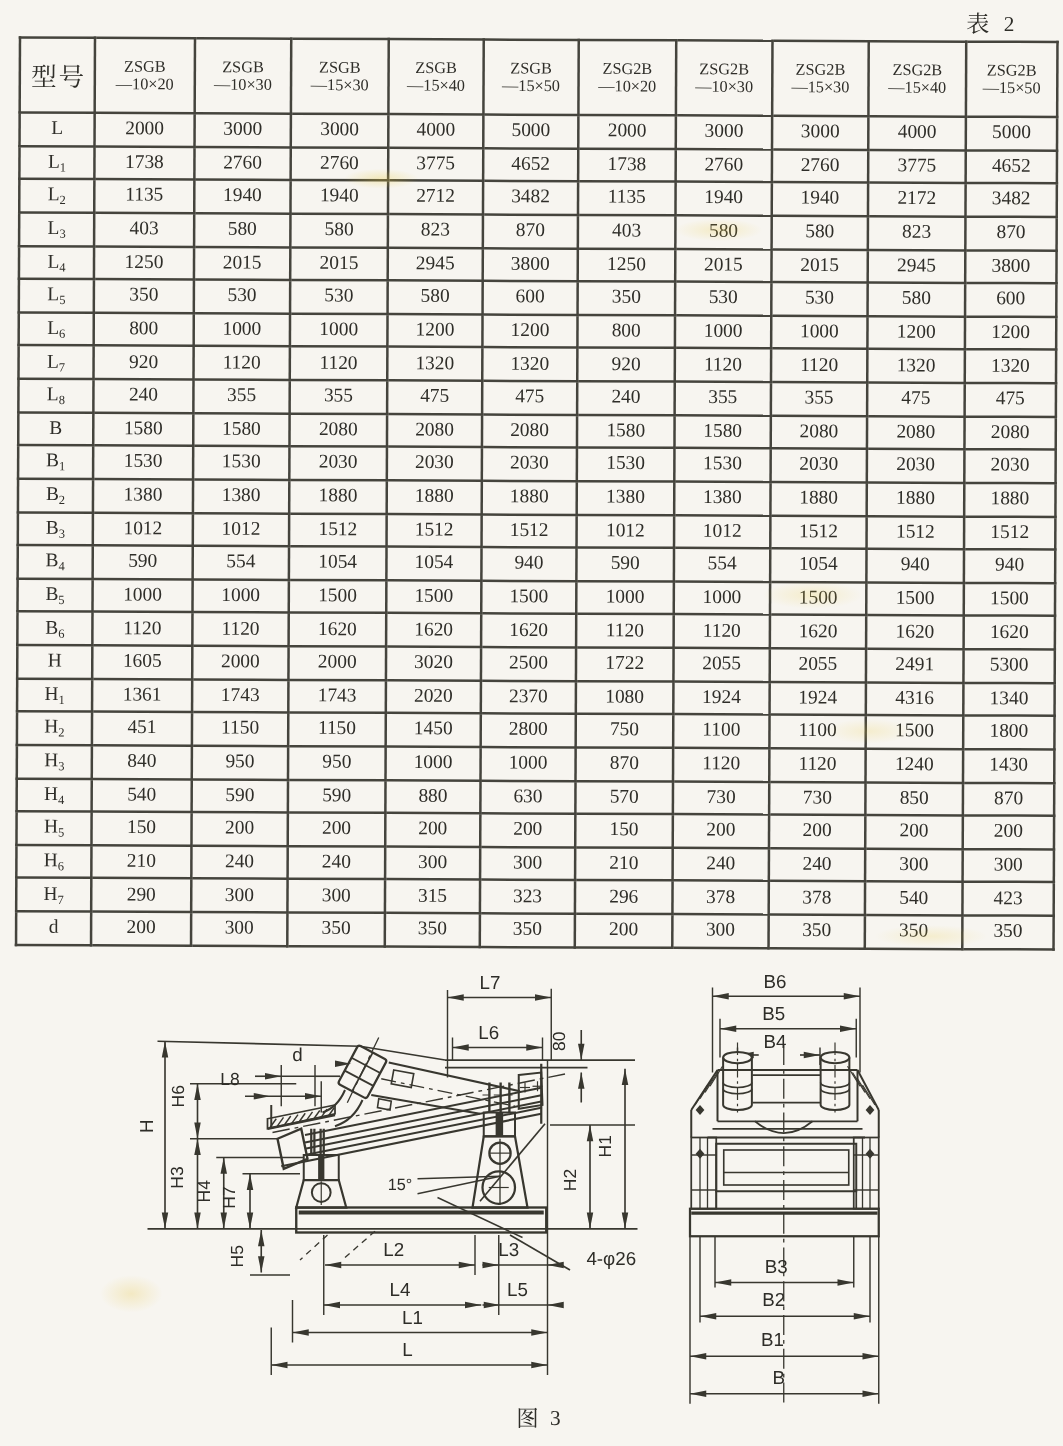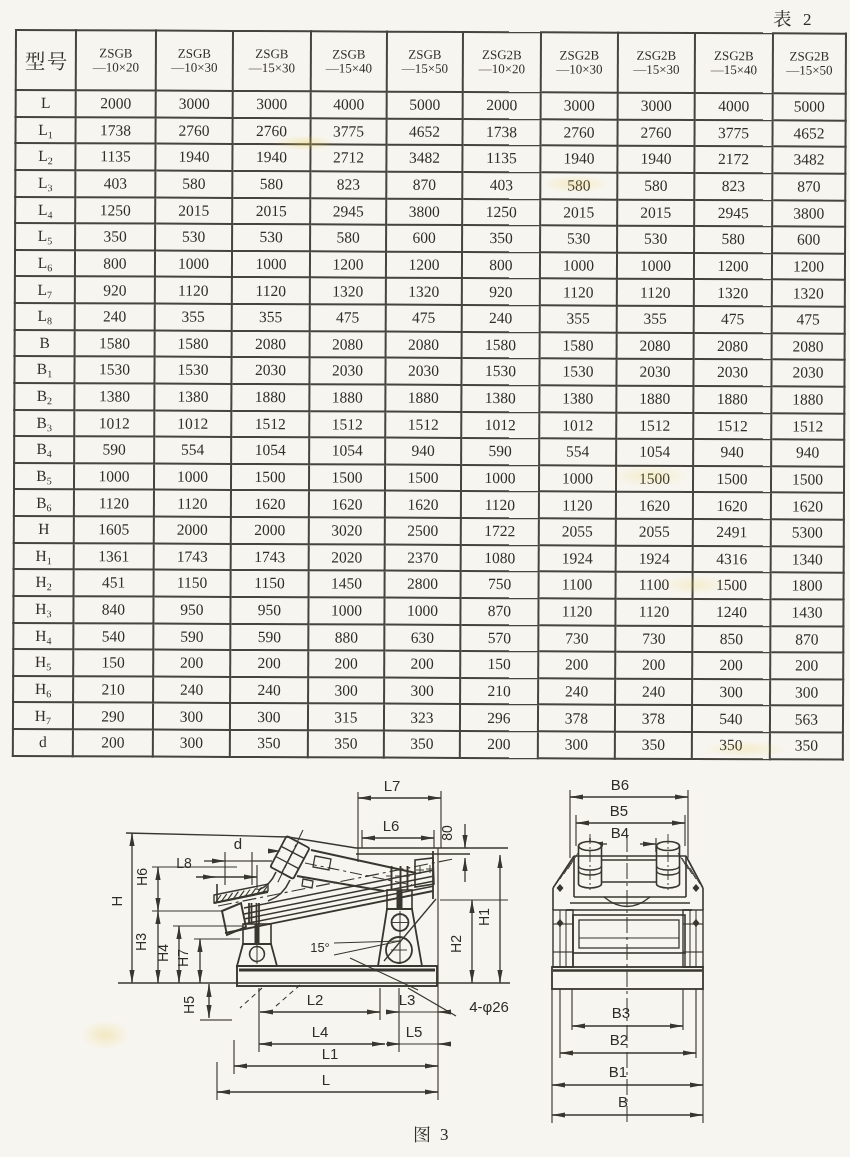--- a/index.html
+++ b/index.html
@@ -357,21 +357,21 @@
             <td>H<sub>7</sub></td>
             <td>290</td>
             <td>300</td>
             <td>300</td>
             <td>315</td>
             <td>323</td>
             <td>296</td>
             <td>378</td>
             <td>378</td>
             <td>540</td>
-            <td>563</td>
+            <td>423</td>
           </tr>
 <tr>
             <td>d</td>
             <td>200</td>
             <td>300</td>
             <td>350</td>
             <td>350</td>
             <td>350</td>
             <td>200</td>
             <td>300</td>

